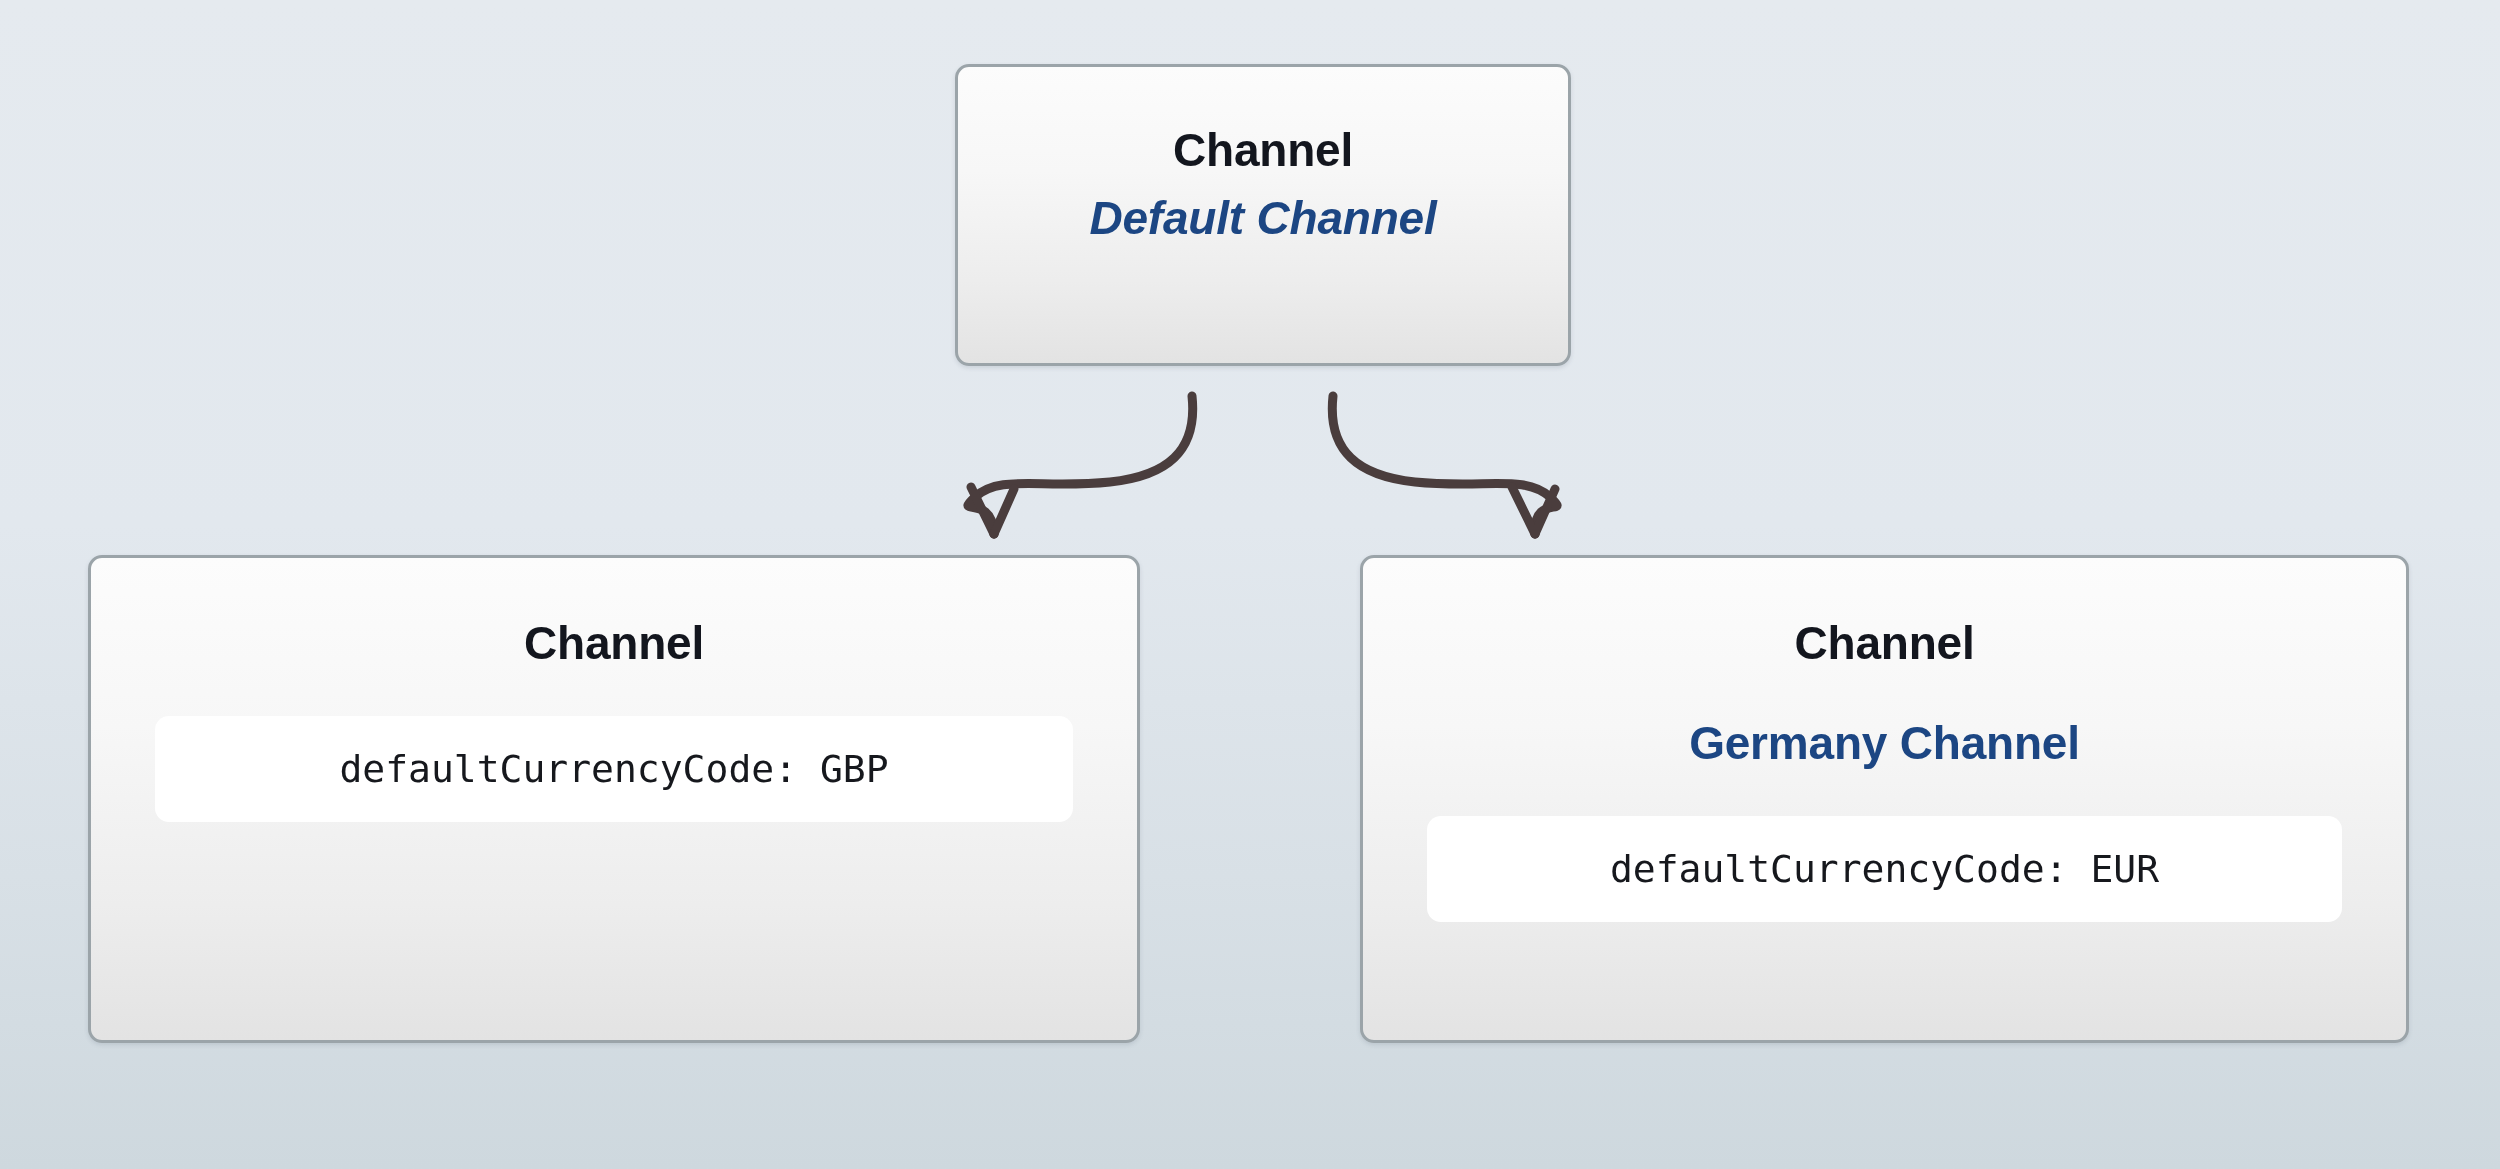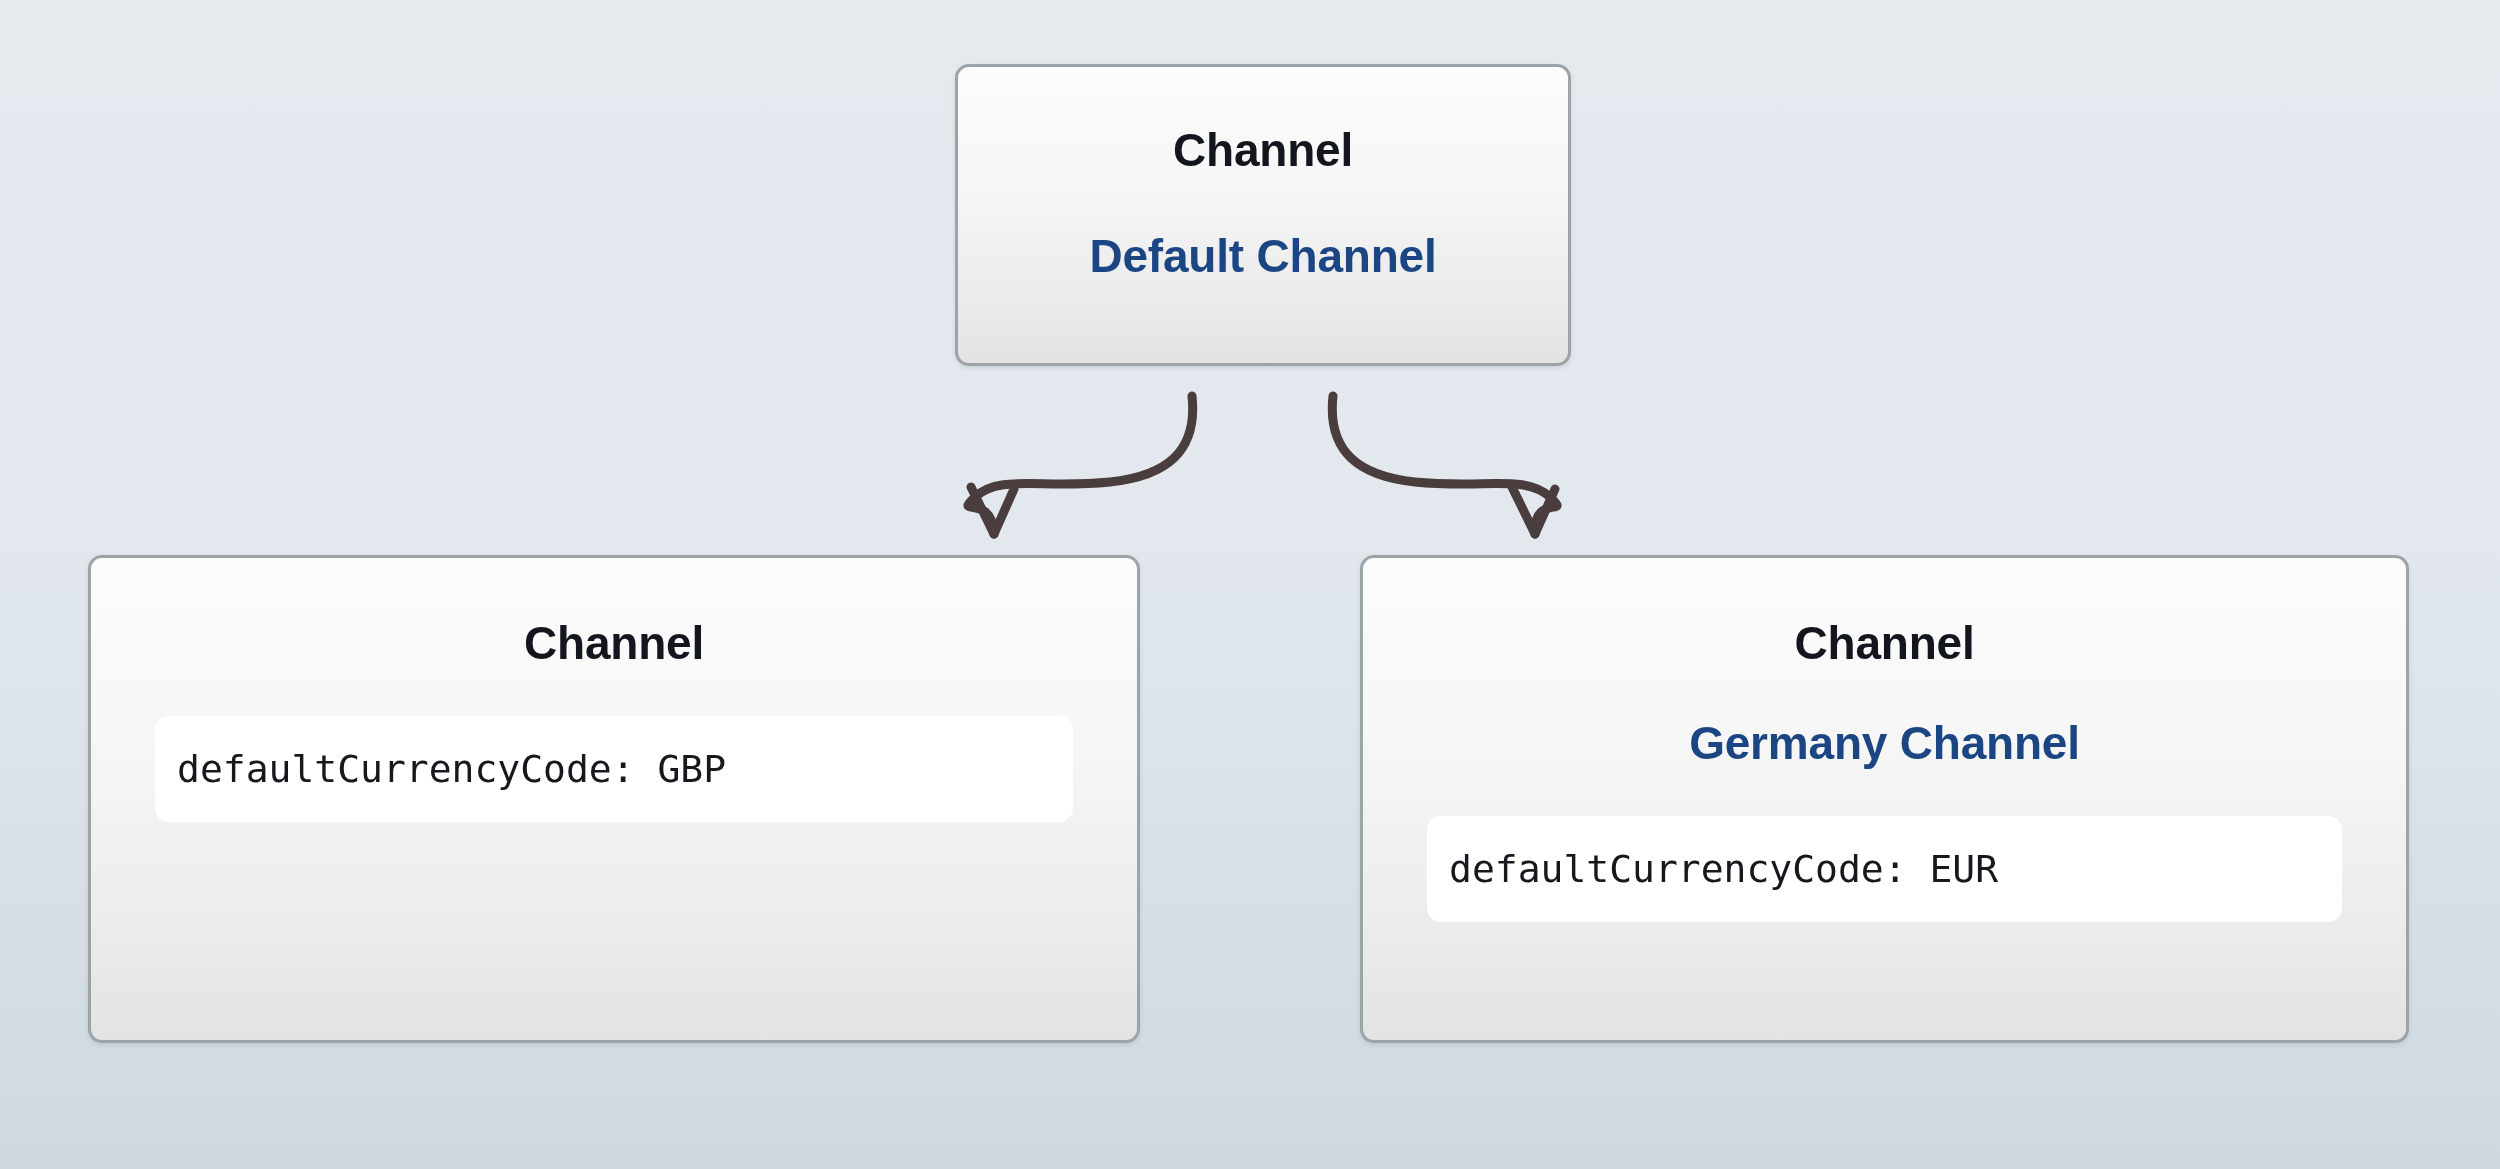--- a/index.html
+++ b/index.html
@@ -77,36 +77,37 @@
 
   
   #node-root {
     left: 955px;
     top: 64px;
     width: 616px;
     height: 302px;
     justify-content: flex-start;
   }
   #node-root .node-type { margin-top: 60px; }
-  #node-root .node-name { margin-top: 60px; }
+  #node-root .node-name { margin-top: 22px; font-style: italic; }
 
   
   .node-child {
     top: 555px;
     height: 488px;
   }
   #node-uk    { left: 88px;   width: 1052px; }
   #node-de    { left: 1360px; width: 1049px; }
 
   .node-child .node-type { margin-top: 62px; }
   .node-child .node-name { margin-top: 54px; }
   .node-child .attr-chip {
     margin-top: 50px;
     height: 106px;
     width: calc(100% - 128px);
+    justify-content: center;
   }
 </style>
 </head>
 <body>
 
 <div id="canvas">
 
   <svg id="edges" viewBox="0 0 2500 1169" width="2500" height="1169" xmlns="http://www.w3.org/2000/svg">
     <g fill="none" stroke="#4a3d3d" stroke-width="9" stroke-linecap="round" stroke-linejoin="round">
 

